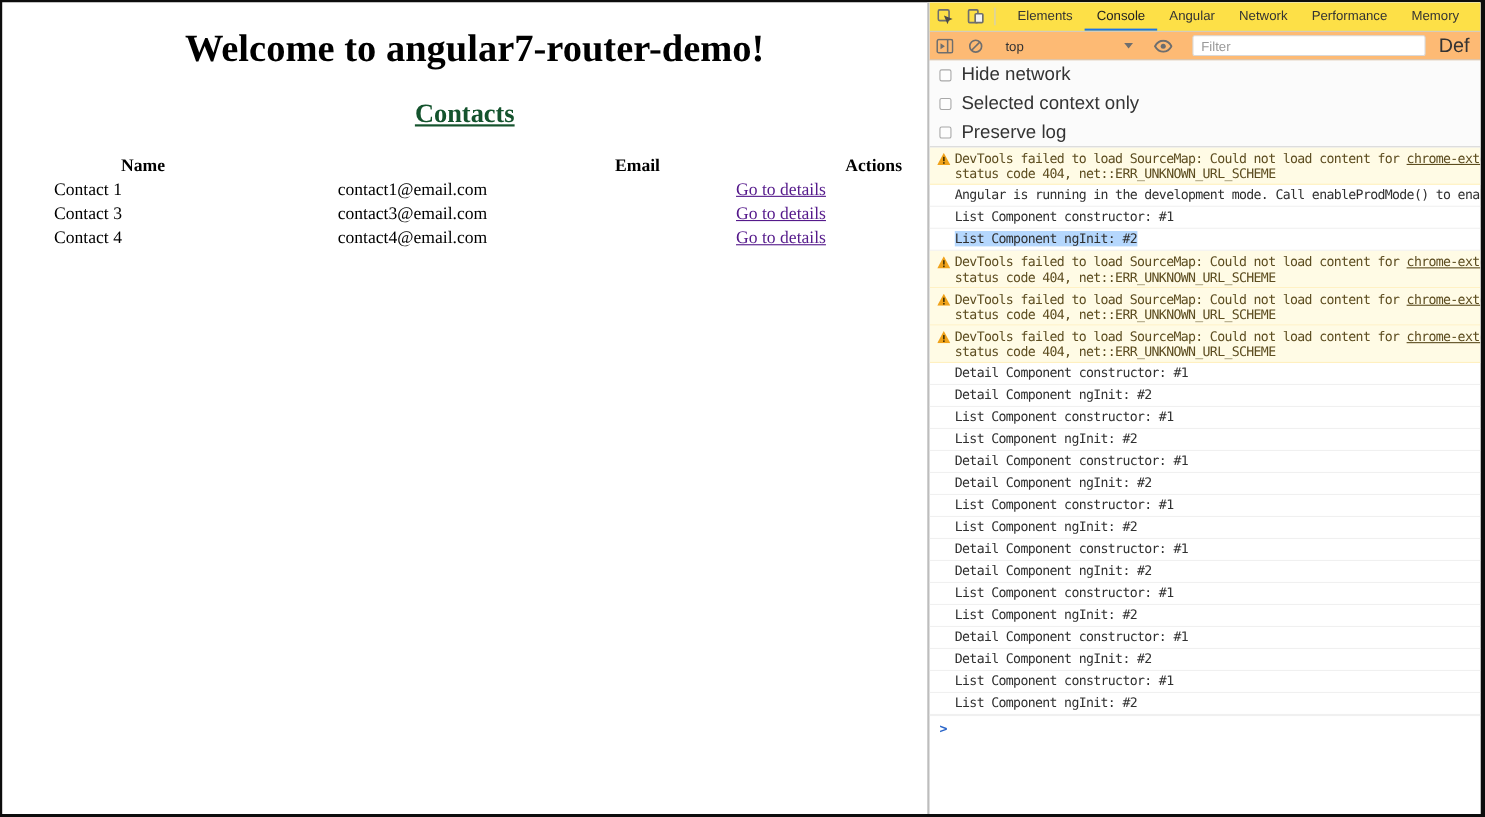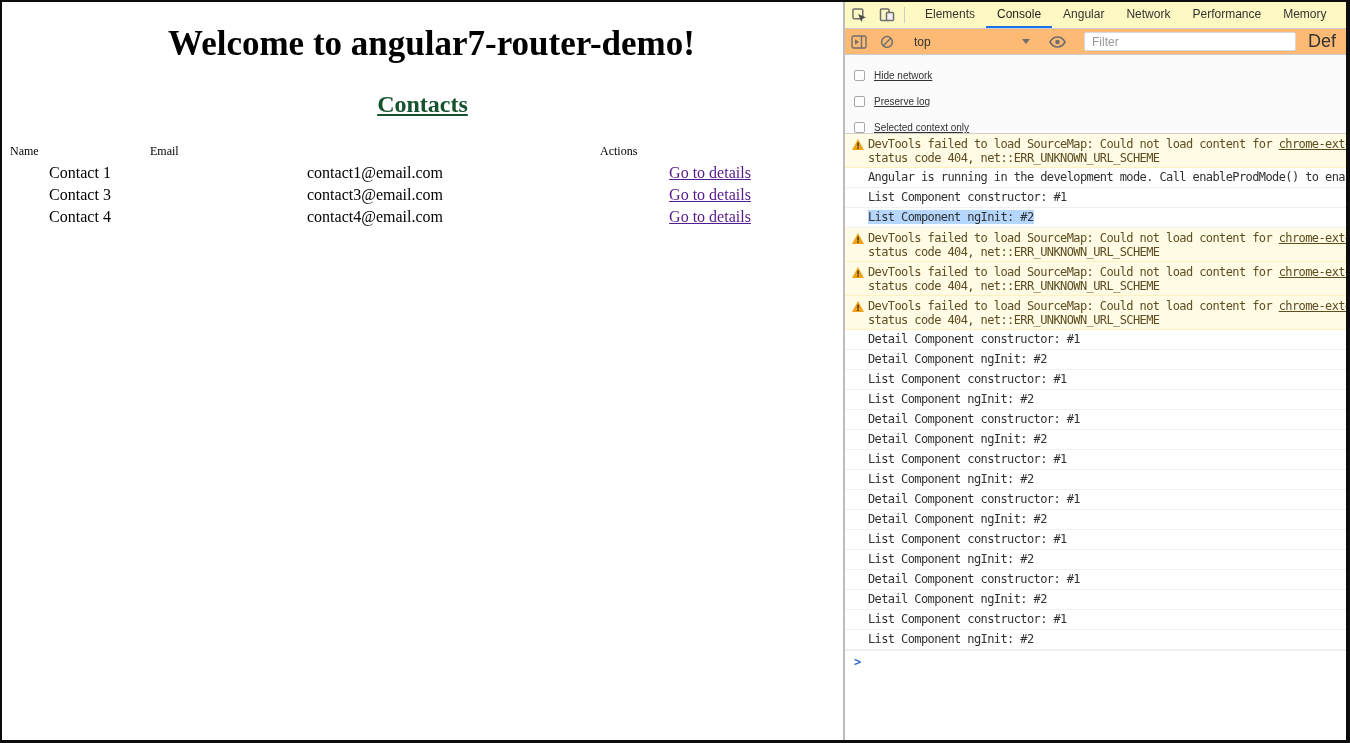--- a/index.html
+++ b/index.html
@@ -14,44 +14,44 @@
 
   
   .page { width:841px; flex:none; font-family:"Liberation Serif", serif; color:#000; overflow:hidden; }
   .app-title { font-size:35px; font-weight:bold; text-align:center; margin:22px 0 0 0;padding-left:18px; }
   .nav { text-align:center; margin-top:27px; }
   .nav a { font-size:24px; font-weight:bold; color:#14532d; text-decoration:underline; }
   table.contacts { width:810px; margin:22px 0 0 8px; border-collapse:collapse; table-layout:fixed; }
   table.contacts col.c-name { width:140px; }
   table.contacts col.c-email { width:450px; }
   table.contacts col.c-actions { width:220px; }
-  table.contacts th { font-size:12px; font-weight:normal; text-align:left; height:22px; padding:0; }
+  table.contacts th { font-size:16px; font-weight:bold; text-align:right; height:22px; padding:0; }
   table.contacts td { font-size:16px; text-align:center; height:22px; padding:0; }
   a.detail-link { color:#551A8B; text-decoration:underline; }
 
   
   .devtools { flex:1; min-width:0; border-left:2px solid #bdbdbd; display:flex; flex-direction:column; overflow:hidden; background:#fff; }
 
-  .dt-tabbar { height:27px; flex:none; background:#fef9c3; border-bottom:1px solid #ccc; display:flex; align-items:stretch; overflow:hidden; }
+  .dt-tabbar { height:27px; flex:none; background:#fde047; border-bottom:1px solid #ccc; display:flex; align-items:stretch; overflow:hidden; }
   .dt-icon-btn { width:28px; display:flex; align-items:center; justify-content:center; flex:none; }
   .dt-sep { width:1px; background:#ccc; margin:5px 3px; flex:none; }
   .dt-tab-strip { display:flex; align-items:stretch; padding-left:6px; }
   .dt-tab { padding:0 11px; font-size:12px; color:#333; line-height:24px; border-bottom:2px solid transparent; white-space:nowrap; }
   .dt-tab.active { border-bottom-color:#1a73e8; color:#222; }
 
   .dt-toolbar { height:26px; flex:none; background:#fdba74; border-bottom:1px solid #ccc; display:flex; align-items:center; overflow:hidden; }
   .context-select { width:128px; flex:none; display:flex; align-items:center; font-size:12px; color:#333; padding:0 6px; height:20px; }
   .context-select .ctx-label { flex:1; }
   .caret-down { width:0; height:0; border-left:4px solid transparent; border-right:4px solid transparent; border-top:5px solid #6e6e6e; flex:none; }
   .filter-input { width:212px; flex:none; height:19px; border:1px solid #d9d9d9; border-radius:2px; background:#fff; font-size:12px; padding:0 7px; color:#333; font-family:"Liberation Sans", sans-serif; outline:none; margin-left:6px; }
   .filter-input::placeholder { color:#999; }
   .def-label { font-size:18px; color:#333; margin-left:12px; white-space:nowrap; flex:none; }
 
   .console-settings { flex:none; background:#fbfbfb; border-bottom:1px solid #d0d0d0; padding:0; }
-  .setting-row { display:flex; align-items:flex-end; height:26px; padding-left:9px; font-size:10px; color:#333; cursor:default;text-decoration:underline; }
+  .setting-row { display:flex; align-items:center; height:26px; padding-left:9px; font-size:17px; color:#333; cursor:default; }
   .cb { width:11px; height:11px; border:1px solid #a8a8a8; border-radius:2px; background:#fdfdfd; margin-right:9px; position:relative; flex:none; }
   .cb.checked::after { content:"\2713"; position:absolute; left:0px; top:-3px; font-size:12px; font-weight:bold; color:#2b2b2b; }
 
   .console-scroll { flex:1; overflow:hidden; display:flex; flex-direction:column; font-family:"DejaVu Sans Mono", monospace; font-size:12px; letter-spacing:-0.6px; }
   .msg { flex:none; white-space:nowrap; overflow:hidden; }
   .msg.log { line-height:19px; border-bottom:1px solid #f0f0f0; padding-left:23px; color:#303030; }
   .msg.warn { background:#fffbe5; border-bottom:1px solid #fff0c0; padding:3px 0 2px 23px; line-height:14px; color:#5d4d20; position:relative; }
   .warn-icon { position:absolute; left:7px; top:5px; width:12px; height:11px; }
   .warn-line { white-space:nowrap; }
   .warn-link { color:#5d4d20; text-decoration:underline; }
@@ -158,25 +158,25 @@
       <span class="def-label">Def</span>
     </div>
 
     <div class="console-settings">
         <div class="setting-row">
           <span class="cb"></span>
           <span class="setting-label">Hide network</span>
         </div>
         <div class="setting-row">
           <span class="cb"></span>
-          <span class="setting-label">Preserve log</span>
+          <span class="setting-label">Selected context only</span>
         </div>
         <div class="setting-row">
           <span class="cb"></span>
-          <span class="setting-label">Selected context only</span>
+          <span class="setting-label">Preserve log</span>
         </div>
       </div>
 
     <div class="console-scroll">
       <div>
           <div class="msg warn">
             <span class="warn-icon"><svg width="12" height="11" viewBox="0 0 12 11">
                 <path d="M6 0 L12 11 L0 11 Z" fill="#f0a21a"></path>
                 <rect x="5.3" y="3.6" width="1.5" height="3.9" fill="#473400"></rect>
                 <rect x="5.3" y="8.4" width="1.5" height="1.5" fill="#473400"></rect>

